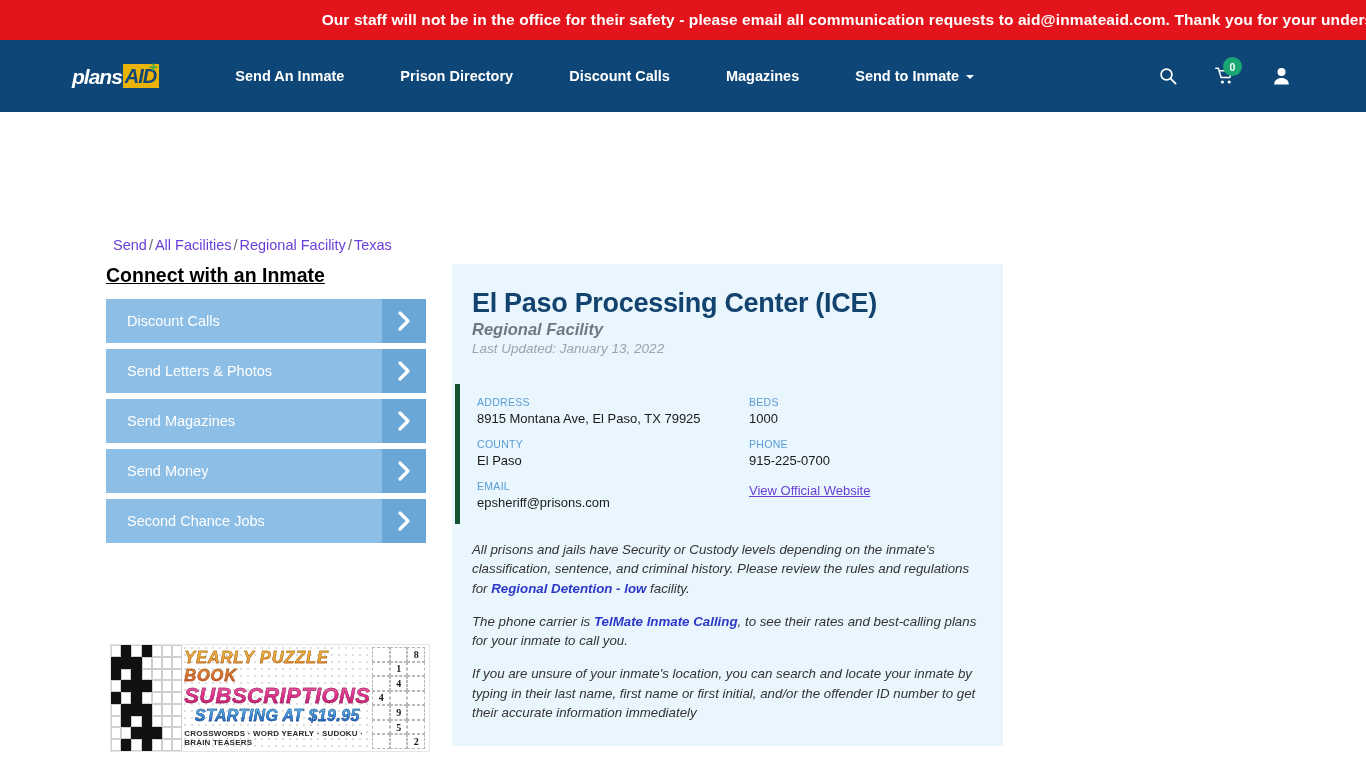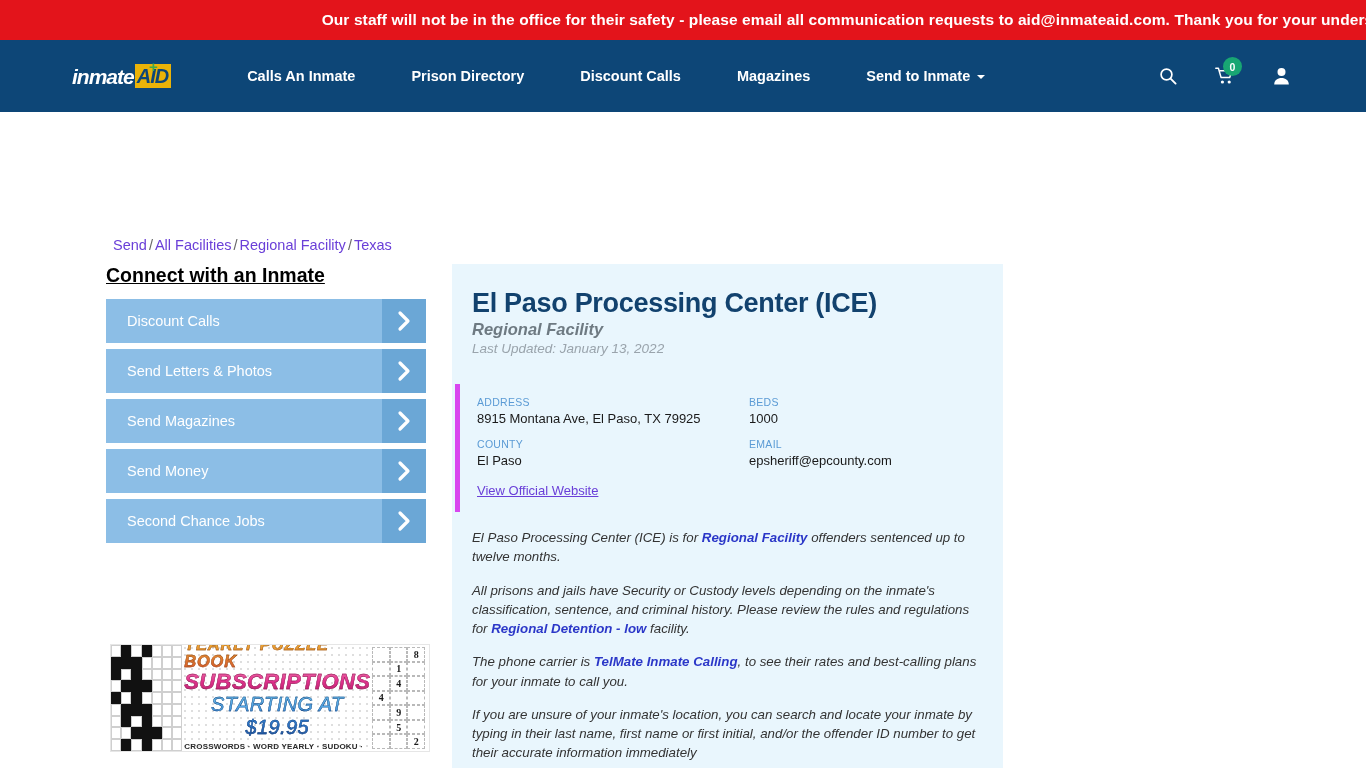--- a/index.html
+++ b/index.html
@@ -227,21 +227,21 @@
   .ad-l2 {
     font-size: 22px; font-weight: bold; font-style: italic;
     letter-spacing: .4px;
     background: linear-gradient(180deg,#f06aa8 0%,#e0318c 50%,#b81f6a 100%);
     -webkit-background-clip: text; background-clip: text;
     color: transparent;
     -webkit-text-stroke: .4px #7d1347;
     line-height: 1.05;
   }
   .ad-l3 {
-    font-size: 20px; font-weight: normal; font-style: italic;
+    font-size: 16px; font-weight: bold; font-style: italic;
     letter-spacing: .4px;
     background: linear-gradient(180deg,#6fc7f2 0%,#2f7fd4 60%,#1c4f9c 100%);
     -webkit-background-clip: text; background-clip: text;
     color: transparent;
     -webkit-text-stroke: .4px #123a73;
     line-height: 1.15;
     text-align: center;
   }
   .ad-l4 {
     margin-top: 3px;
@@ -291,21 +291,21 @@
   }
   .card-updated {
     margin: 0 0 0 20px;
     font-size: 13.5px;
     font-style: italic;
     color: #9aa4ac;
   }
 
   .info-block {
     margin: 28px 0 0 3px;
-    border-left: 5px solid #d946ef;
+    border-left: 5px solid #14532d;
     padding: 12px 0 14px 17px;
     display: grid;
     grid-template-columns: 272px 1fr;
     grid-auto-rows: min-content;
     row-gap: 12px;
   }
   .info-label {
     font-size: 10.5px;
     color: #5b9bd5;
     letter-spacing: .3px;
@@ -340,27 +340,27 @@
 </head>
 <body>
 
 <div class="alert-banner">
   <span class="alert-text">Our staff will not be in the office for their safety - please email all communication requests to aid@inmateaid.com. Thank you for your understanding.</span>
 </div>
 
 <div class="navbar">
 
   <div class="brand">
-    <span class="brand-inmate">inmate</span>
+    <span class="brand-inmate">plans</span>
     <span class="brand-aid">AID</span>
     <span class="brand-plus">+</span>
   </div>
 
   <div class="nav-links">
-    <div class="nav-link">Calls An Inmate</div>
+    <div class="nav-link">Send An Inmate</div>
     <div class="nav-link">Prison Directory</div>
     <div class="nav-link">Discount Calls</div>
     <div class="nav-link">Magazines</div>
     <div class="nav-link has-caret">Send to Inmate</div>
   </div>
 
   <div class="nav-icons">
 
     <div class="icon-btn">
       <svg width="18" height="18" viewBox="0 0 18 18" fill="none" aria-hidden="true">
@@ -557,30 +557,33 @@
       </div>
       <div>
         <div class="info-label">BEDS</div>
         <div class="info-value">1000</div>
       </div>
       <div>
         <div class="info-label">COUNTY</div>
         <div class="info-value">El Paso</div>
       </div>
       <div>
+        <div class="info-label">PHONE</div>
+        <div class="info-value">915-225-0700</div>
+      </div>
+      <div>
         <div class="info-label">EMAIL</div>
-        <div class="info-value">epsheriff@epcounty.com</div>
+        <div class="info-value">epsheriff@prisons.com</div>
       </div>
       <div>
         <div class="info-label"></div>
         <div class="info-value"><a>View Official Website</a></div>
       </div>
     </div>
 
     <div class="desc">
-      <p><span>El Paso Processing Center (ICE) is for </span><a>Regional Facility</a><span> offenders sentenced up to twelve months.</span></p>
       <p><span>All prisons and jails have Security or Custody levels depending on the inmate's classification, sentence, and criminal history. Please review the rules and regulations for </span><a>Regional Detention - low</a><span> facility.</span></p>
       <p><span>The phone carrier is </span><a>TelMate Inmate Calling</a><span>, to see their rates and best-calling plans for your inmate to call you.</span></p>
       <p>If you are unsure of your inmate's location, you can search and locate your inmate by typing in their last name, first name or first initial, and/or the offender ID number to get their accurate information immediately</p>
     </div>
   </div>
 
 </div>
 
 </body></html>

